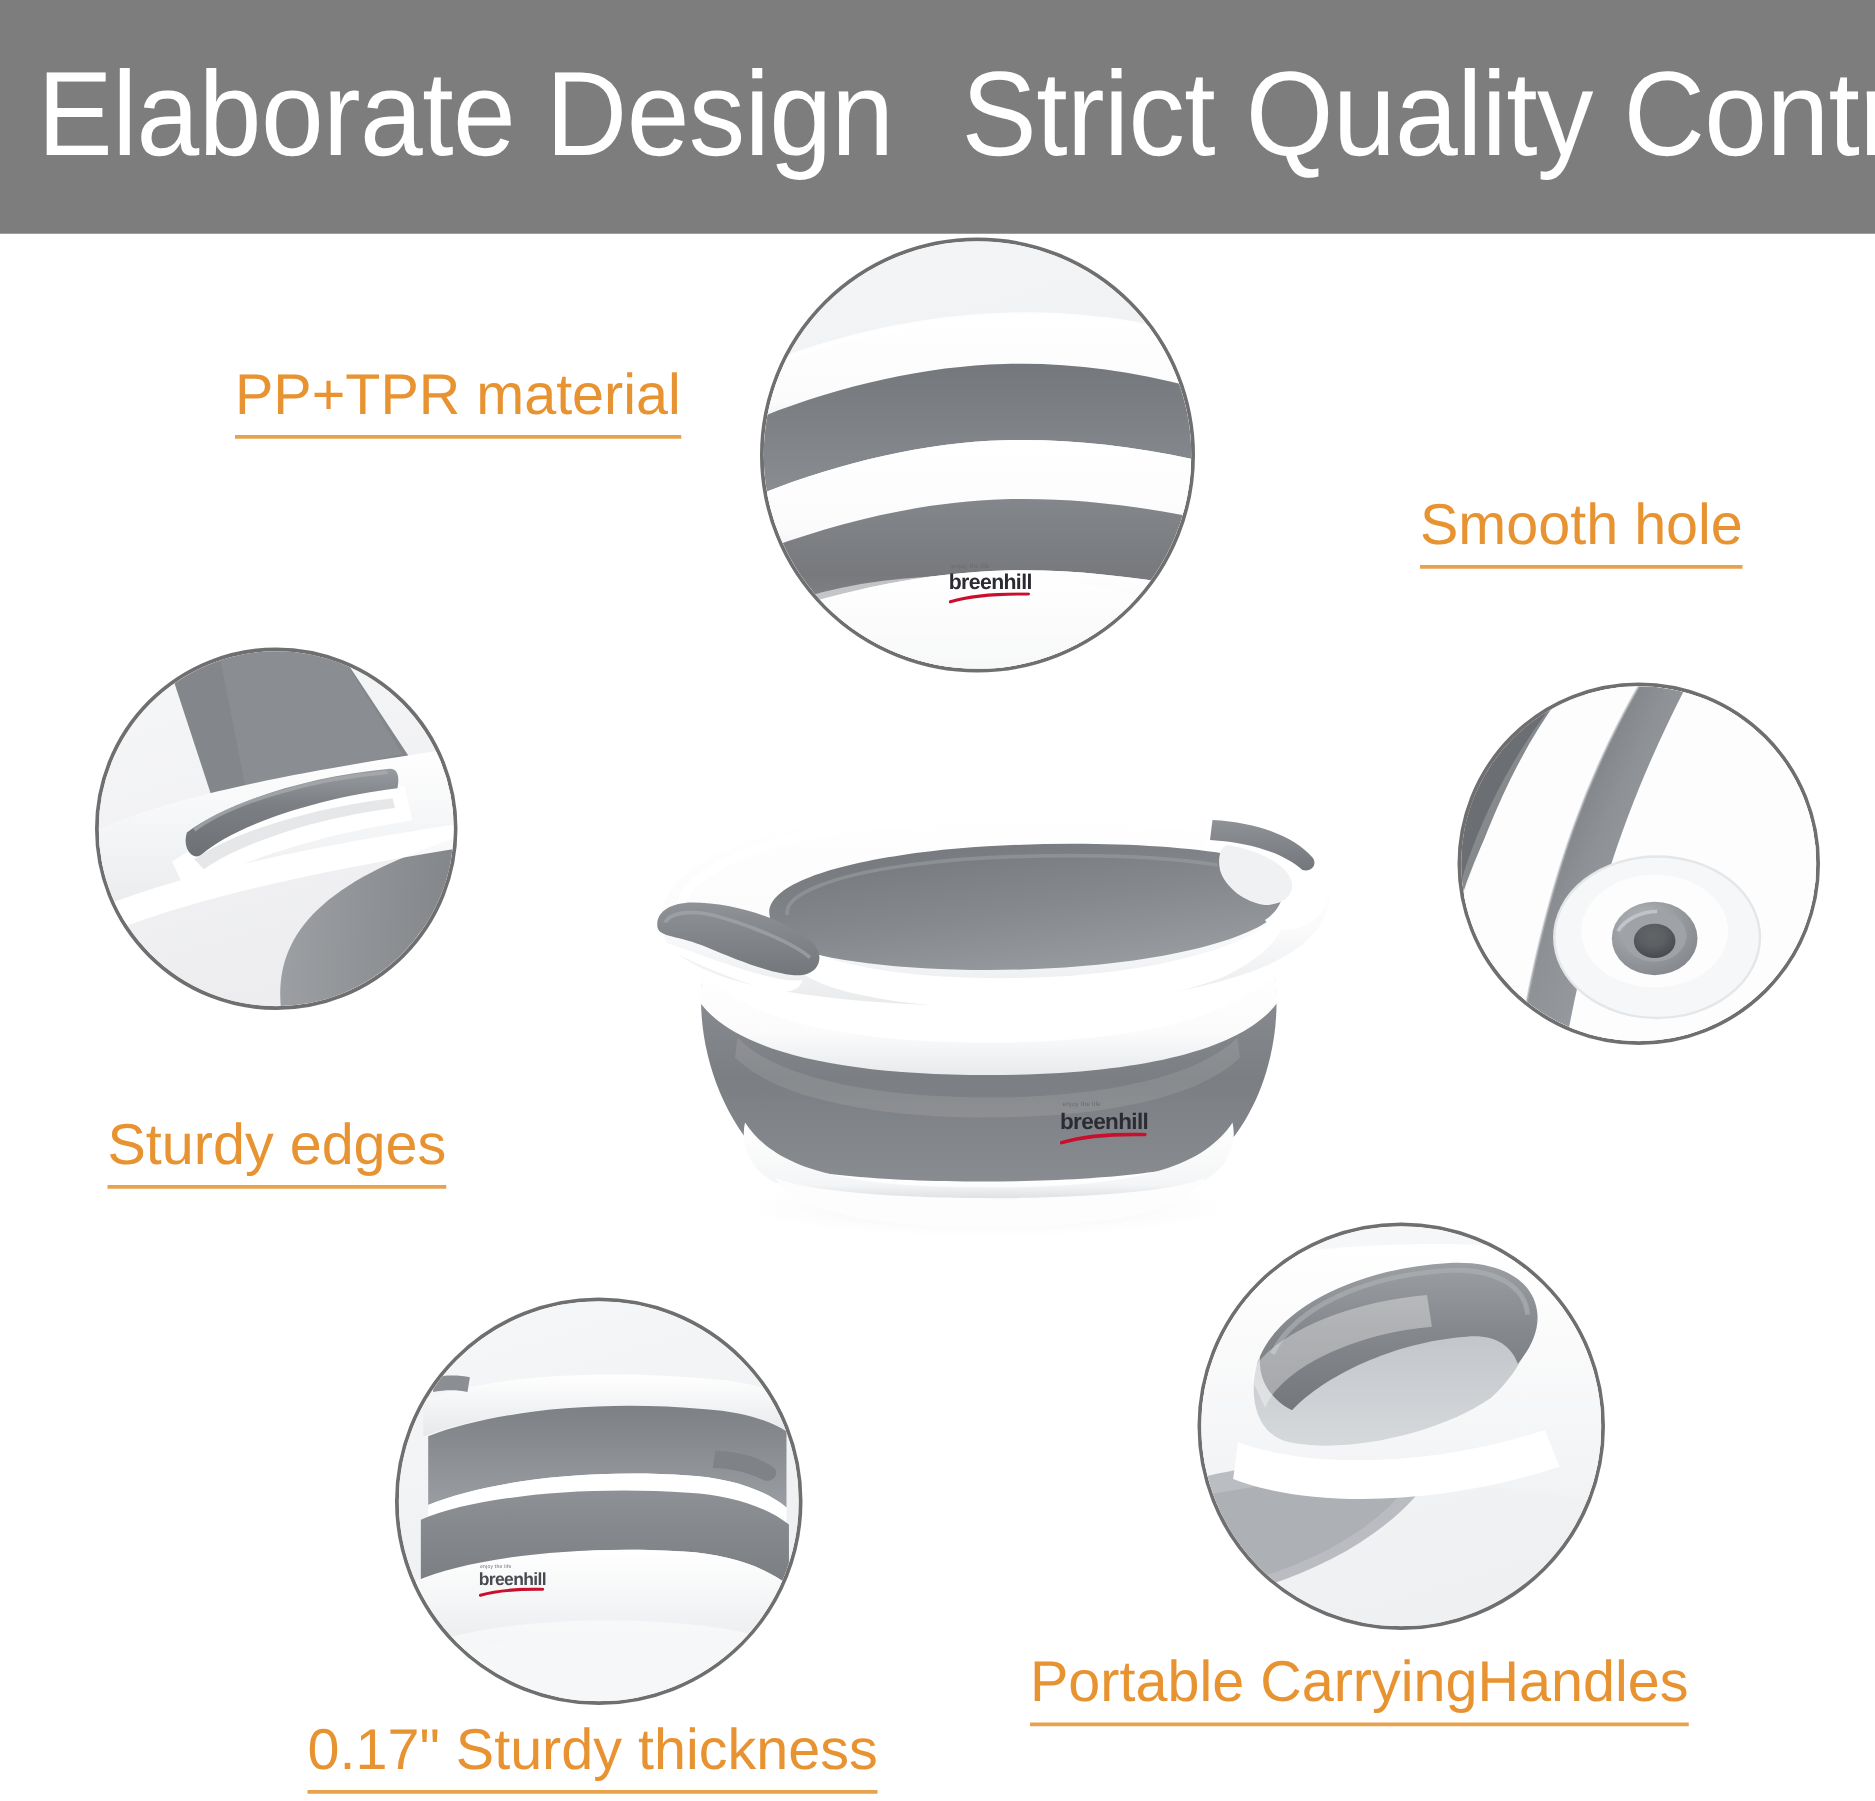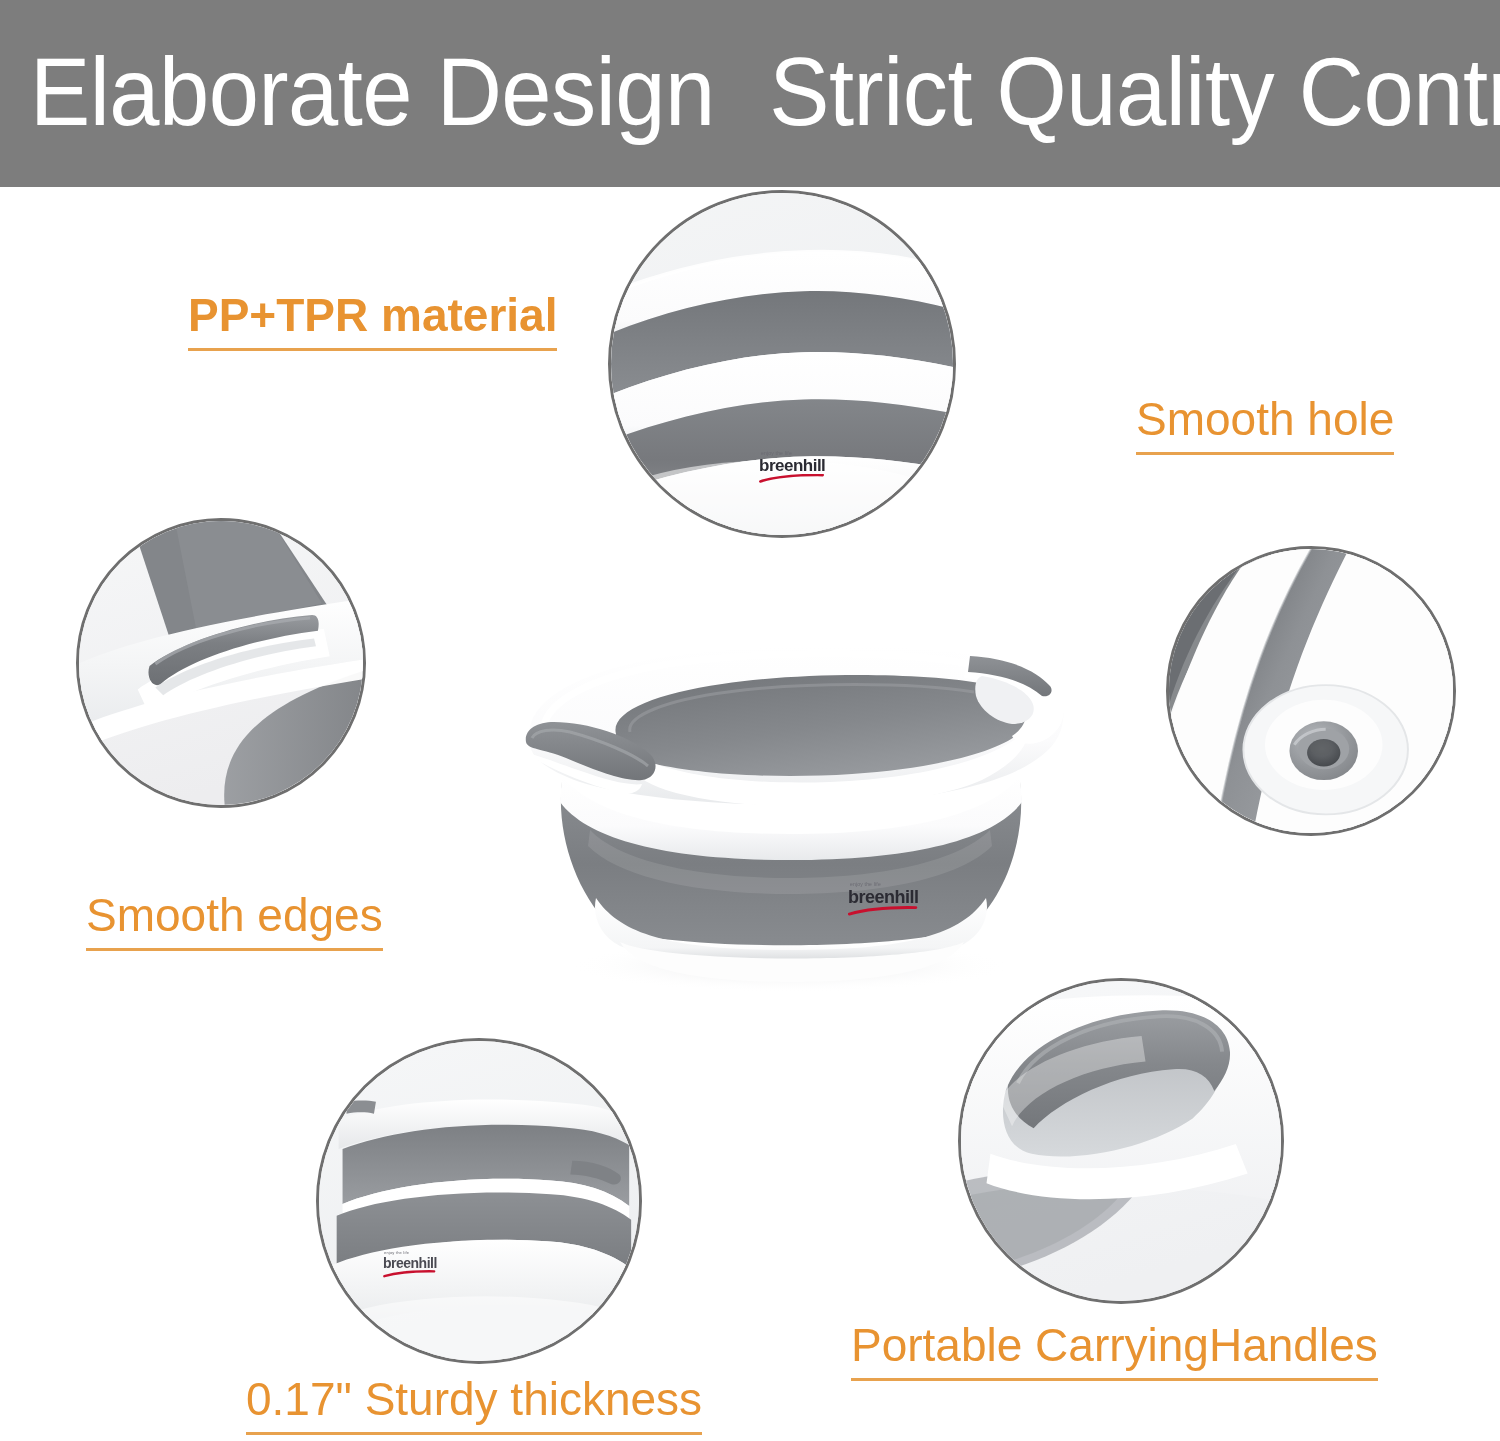--- a/index.html
+++ b/index.html
@@ -98,29 +98,29 @@
 <body>
 
 <div id="canvas">
 
   <div class="header-bar">
     <div class="header-title">
       <span>Elaborate Design</span><span class="seg2">Strict Quality Control</span>
     </div>
   </div>
 
-  <div class="feat-label" style="left:188px; top:288px;font-weight:bold;">PP+TPR material</div>
+  <div class="feat-label" style="left:188px; top:288px;">PP+TPR material</div>
 
   <div class="feat-label" style="left:1136px; top:392px;">Smooth hole</div>
 
-  <div class="feat-label" style="left:86px; top:888px;">Smooth edges</div>
+  <div class="feat-label" style="left:86px; top:888px;">Sturdy edges</div>
 
   <div class="feat-label" style="left:246px; top:1372px;">0.17" Sturdy thickness</div>
 
-  <div class="feat-label" style="left:824px; top:1318px;margin-left:27px;">Portable CarryingHandles</div>
+  <div class="feat-label" style="left:824px; top:1318px;">Portable CarryingHandles</div>
 
   <div class="callout" style="left:608px; top:190px; width:348px; height:348px;">
     <svg viewBox="0 0 348 348" xmlns="http://www.w3.org/2000/svg">
       <defs>
         <linearGradient id="m-bg" x1="0" y1="0" x2="0.3" y2="1">
           <stop offset="0%" stop-color="#f4f5f6"></stop>
           <stop offset="100%" stop-color="#eceef0"></stop>
         </linearGradient>
         <linearGradient id="m-rim" x1="0" y1="0" x2="0" y2="1">
           <stop offset="0%" stop-color="#ffffff"></stop>

